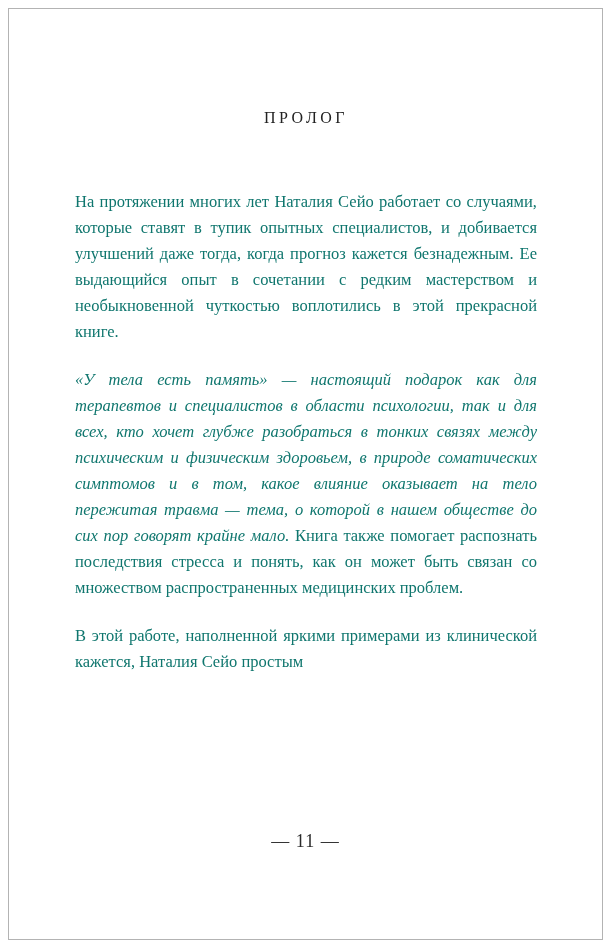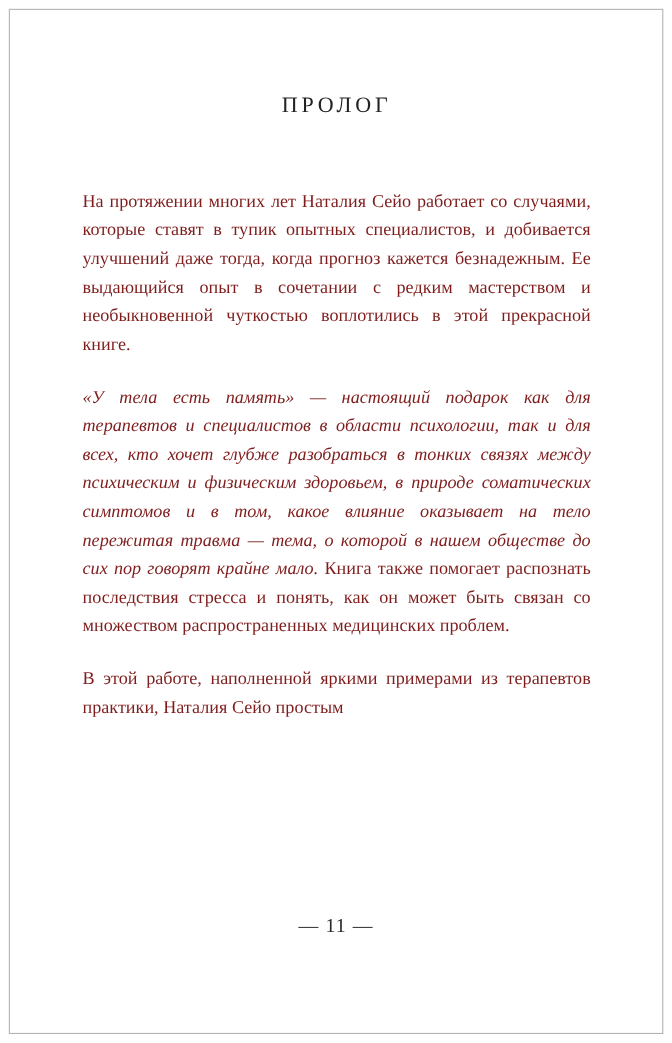--- a/index.html
+++ b/index.html
@@ -25,35 +25,35 @@
     background: #ffffff;
     box-sizing: border-box;
   }
   .content {
     position: absolute;
     left: 75px;
     right: 74px;
     top: 0;
   }
   .chapter-title {
-    margin-top: 85px;
+    margin-top: 109px;
     text-align: center;
-    font-size: 20px;
+    font-size: 16px;
     font-weight: 400;
     letter-spacing: 3.5px;
     color: #222222;
   }
   .body-text {
     margin-top: 62px;
     font-size: 16.5px;
     line-height: 26px;
     text-align: justify;
     hyphens: auto;
     -webkit-hyphens: auto;
-    color: #7f1d1d;
+    color: #0f766e;
   }
   .body-text p {
     margin: 0 0 22px 0;
   }
   .body-text em {
     font-style: italic;
   }
   .page-number {
     position: absolute;
     left: 0;
@@ -73,19 +73,19 @@
 <div class="content">
 
   <h1 class="chapter-title">ПРОЛОГ</h1>
 
   <div class="body-text">
 
     <p>На протяжении многих лет Наталия Сейо работает со случаями, которые ставят в тупик опытных специалистов, и добивается улучшений даже тогда, когда прогноз кажется безнадежным. Ее выдающийся опыт в сочетании с редким мастерством и необыкновенной чуткостью воплотились в этой прекрасной книге.</p>
 
     <p><em>«У тела есть память» — настоящий подарок как для терапевтов и специалистов в области психологии, так и для всех, кто хочет глубже разобраться в тонких связях между психическим и физическим здоровьем, в природе соматических симптомов и в том, какое влияние оказывает на тело пережитая травма — тема, о которой в нашем обществе до сих пор говорят крайне мало.</em><span> Книга также помогает распознать последствия стресса и понять, как он может быть связан со множеством распространенных медицинских проблем.</span></p>
 
-    <p>В этой работе, наполненной яркими примерами из терапевтов практики, Наталия Сейо простым</p>
+    <p>В этой работе, наполненной яркими примерами из клинической кажется, Наталия Сейо простым</p>
 
   </div>
 
 </div>
 
 <div class="page-number">— 11 —</div>
 
 </body></html>

